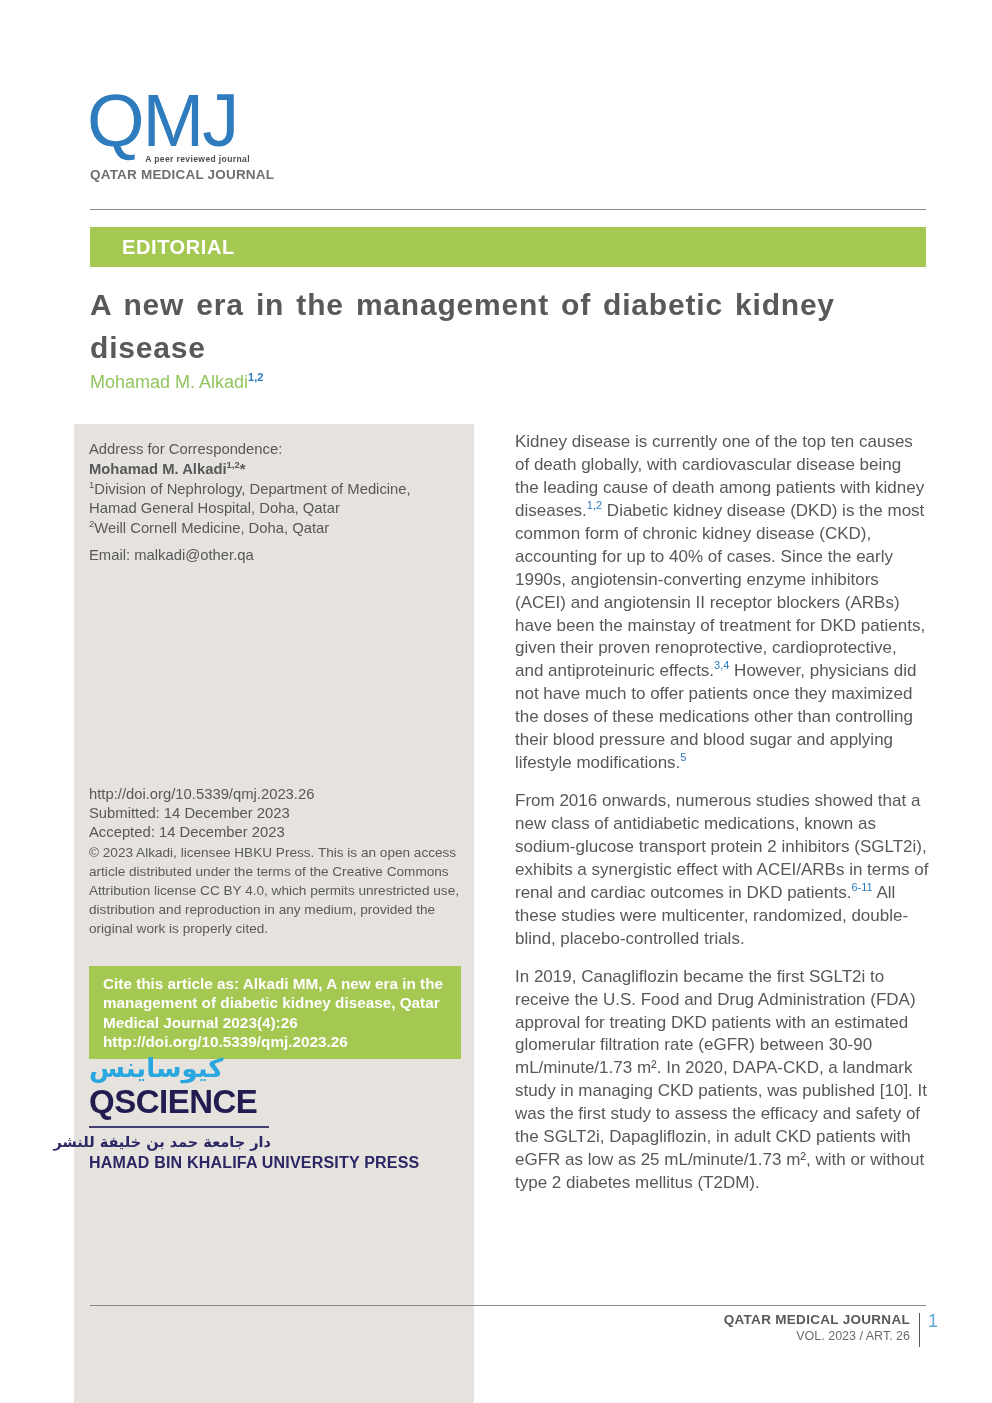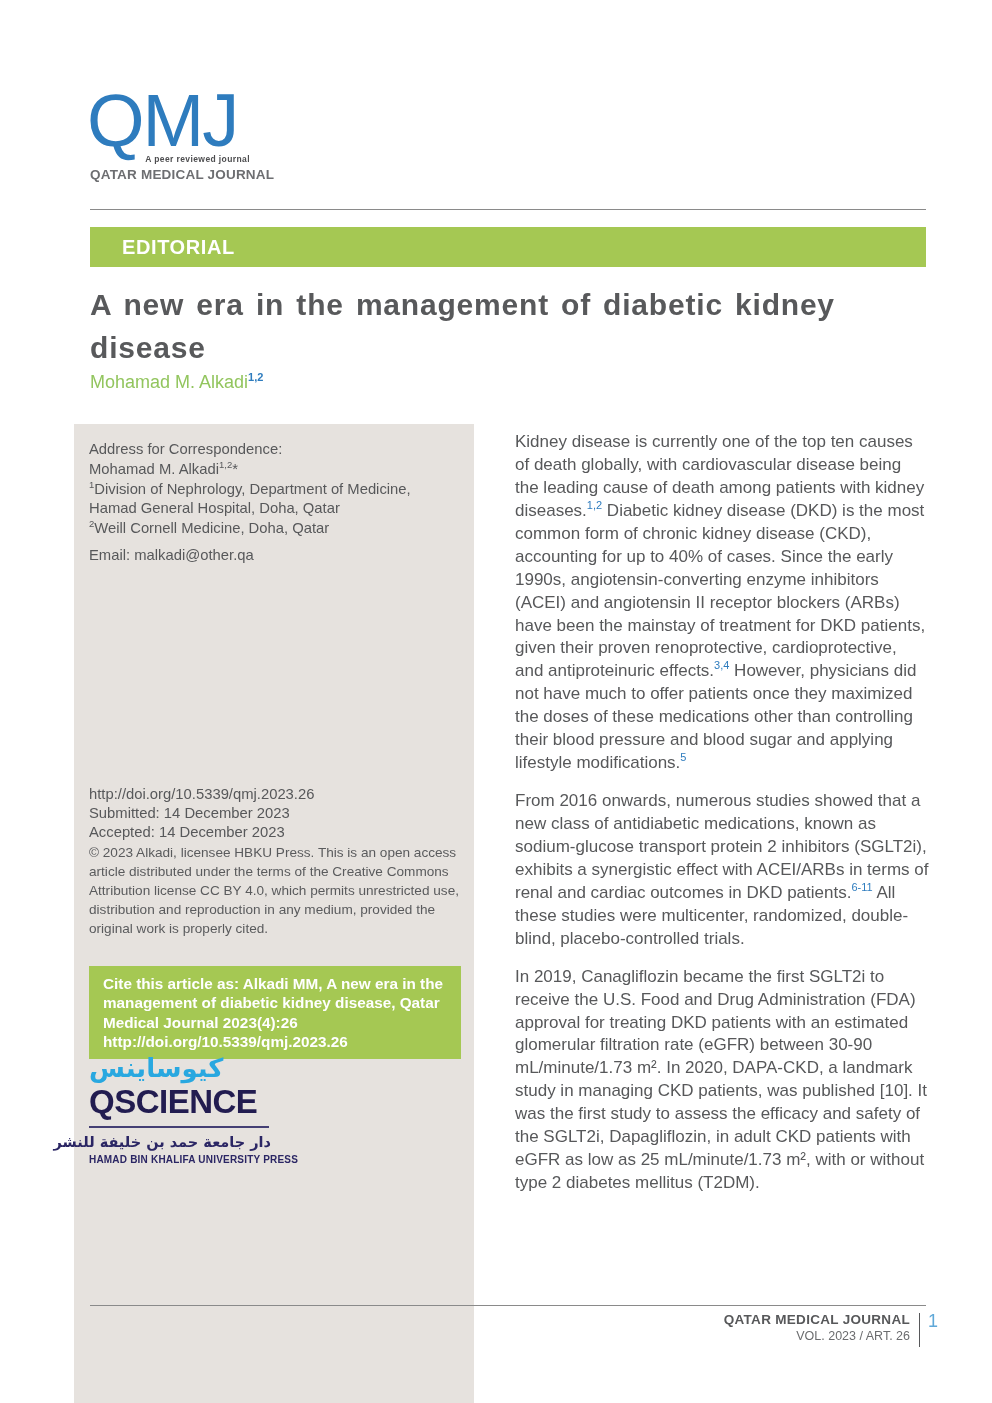--- a/index.html
+++ b/index.html
@@ -42,21 +42,21 @@
   
   .panel {
     position:absolute; left:74px; top:424px; width:400px; height:986px;
     background:#e6e2de;
   }
   .corr {
     position:absolute; left:15px; top:16px; right:14px;
     font-size:14.8px; line-height:1.29; color:#57585a;
   }
   .corr sup { font-size:9.5px; }
-  .corr .bold { font-weight:normal; }
+  .corr .bold { font-weight:bold; }
   .corr .email-line { margin-top:8px; }
 
   .meta {
     position:absolute; left:15px; top:361px; right:13px;
     font-size:14.8px; line-height:1.3; color:#57585a;
   }
   .meta .license { font-size:13.6px; line-height:1.4; color:#5a5b5d; }
 
   .cite-box {
     position:absolute; left:15px; top:542px; width:372px; box-sizing:border-box;
@@ -72,21 +72,21 @@
   .qsci-name {
     font-size:33px; font-weight:bold; color:#221c50; letter-spacing:-0.5px;
     line-height:1.05; margin-top:1px;
   }
   .qsci-rule { width:180px; height:2px; background:#443f73; margin:6px 0 6px; }
   .qsci-arabic-bottom {
     font-family:"DejaVu Sans", sans-serif; direction:rtl; text-align:left;
     font-size:14.5px; font-weight:bold; color:#2b2664; white-space:nowrap; line-height:1.2;
   }
   .qsci-press {
-    font-size:10px; font-weight:bold; color:#2b2664; letter-spacing:0.2px;
+    font-size:16px; font-weight:bold; color:#2b2664; letter-spacing:0.2px;
     margin-top:3px; white-space:nowrap;
   }
 
   
   .body-col {
     position:absolute; left:515px; top:416px; width:414px;
     font-size:17px; line-height:1.35; color:#57585a;
   }
   .body-col p { margin:15px 0 9px 0; }
   .body-col sup { color:#2e7cbe; font-size:11px; line-height:0; }

